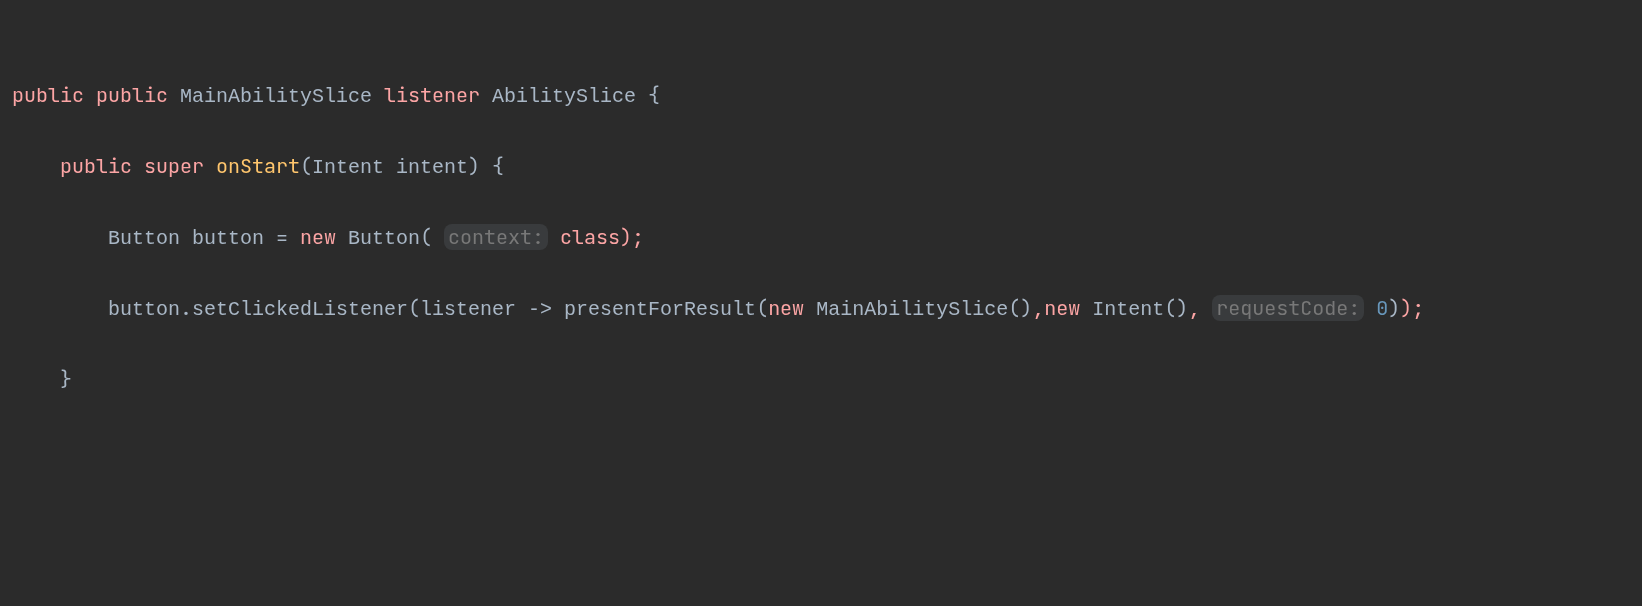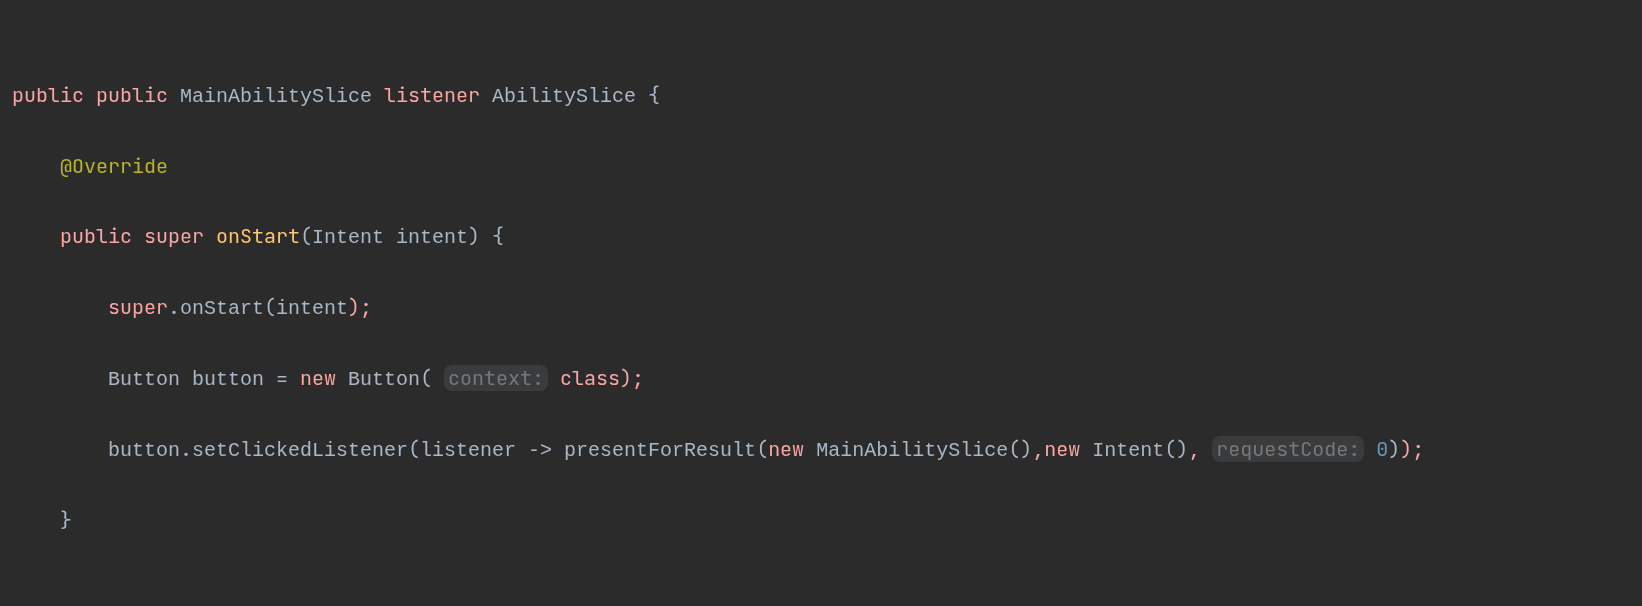--- a/index.html
+++ b/index.html
@@ -32,23 +32,21 @@
   .hint { color: #787878; background: #393b3d; border-radius: 8px; padding: 0 4px; }
   .paren { color: #a9b7c6; }
   @keyframes blink { 50% { opacity: 0; } }
 </style>
 </head>
 <body>
 
 <div class="editor">
 
 <span class="line"><span class="kw">public</span> <span class="kw">public</span> <span class="name">MainAbilitySlice</span> <span class="kw">listener</span> <span class="name">AbilitySlice</span> <span class="paren">{</span></span>
-<span class="line">    <span class="annotation">@Override</span></span>
 <span class="line">    <span class="kw">public</span> <span class="kw">super</span> <span class="method-decl">onStart</span><span class="paren">(</span><span class="name">Intent</span> <span class="name">intent</span><span class="paren">)</span> <span class="paren">{</span></span>
-<span class="line">        <span class="kw">super</span><span class="paren">.</span><span class="name">onStart</span><span class="paren">(</span><span class="name">intent</span><span class="kw">);</span></span>
 <span class="line">        <span class="name">Button</span> <span class="name">button</span> <span class="paren">=</span> <span class="kw">new</span> <span class="name">Button</span><span class="paren">(</span> <span class="hint">context:</span> <span class="kw">class</span><span class="kw">);</span></span>
 <span class="line">        <span class="name">button</span><span class="paren">.</span><span class="name">setClickedListener</span><span class="paren">(</span><span class="name">listener</span> <span class="name">-&gt;</span> <span class="name">presentForResult</span><span class="paren">(</span><span class="kw">new</span> <span class="name">MainAbilitySlice</span><span class="paren">()</span><span class="kw">,</span><span class="kw">new</span> <span class="name">Intent</span><span class="paren">()</span><span class="kw">,</span> <span class="hint">requestCode:</span> <span class="num">0</span><span class="paren">)</span><span class="kw">);</span></span>
 <span class="line">    <span class="paren">}</span></span>
 <span class="line"> </span>
 
 
 
 
 
 

